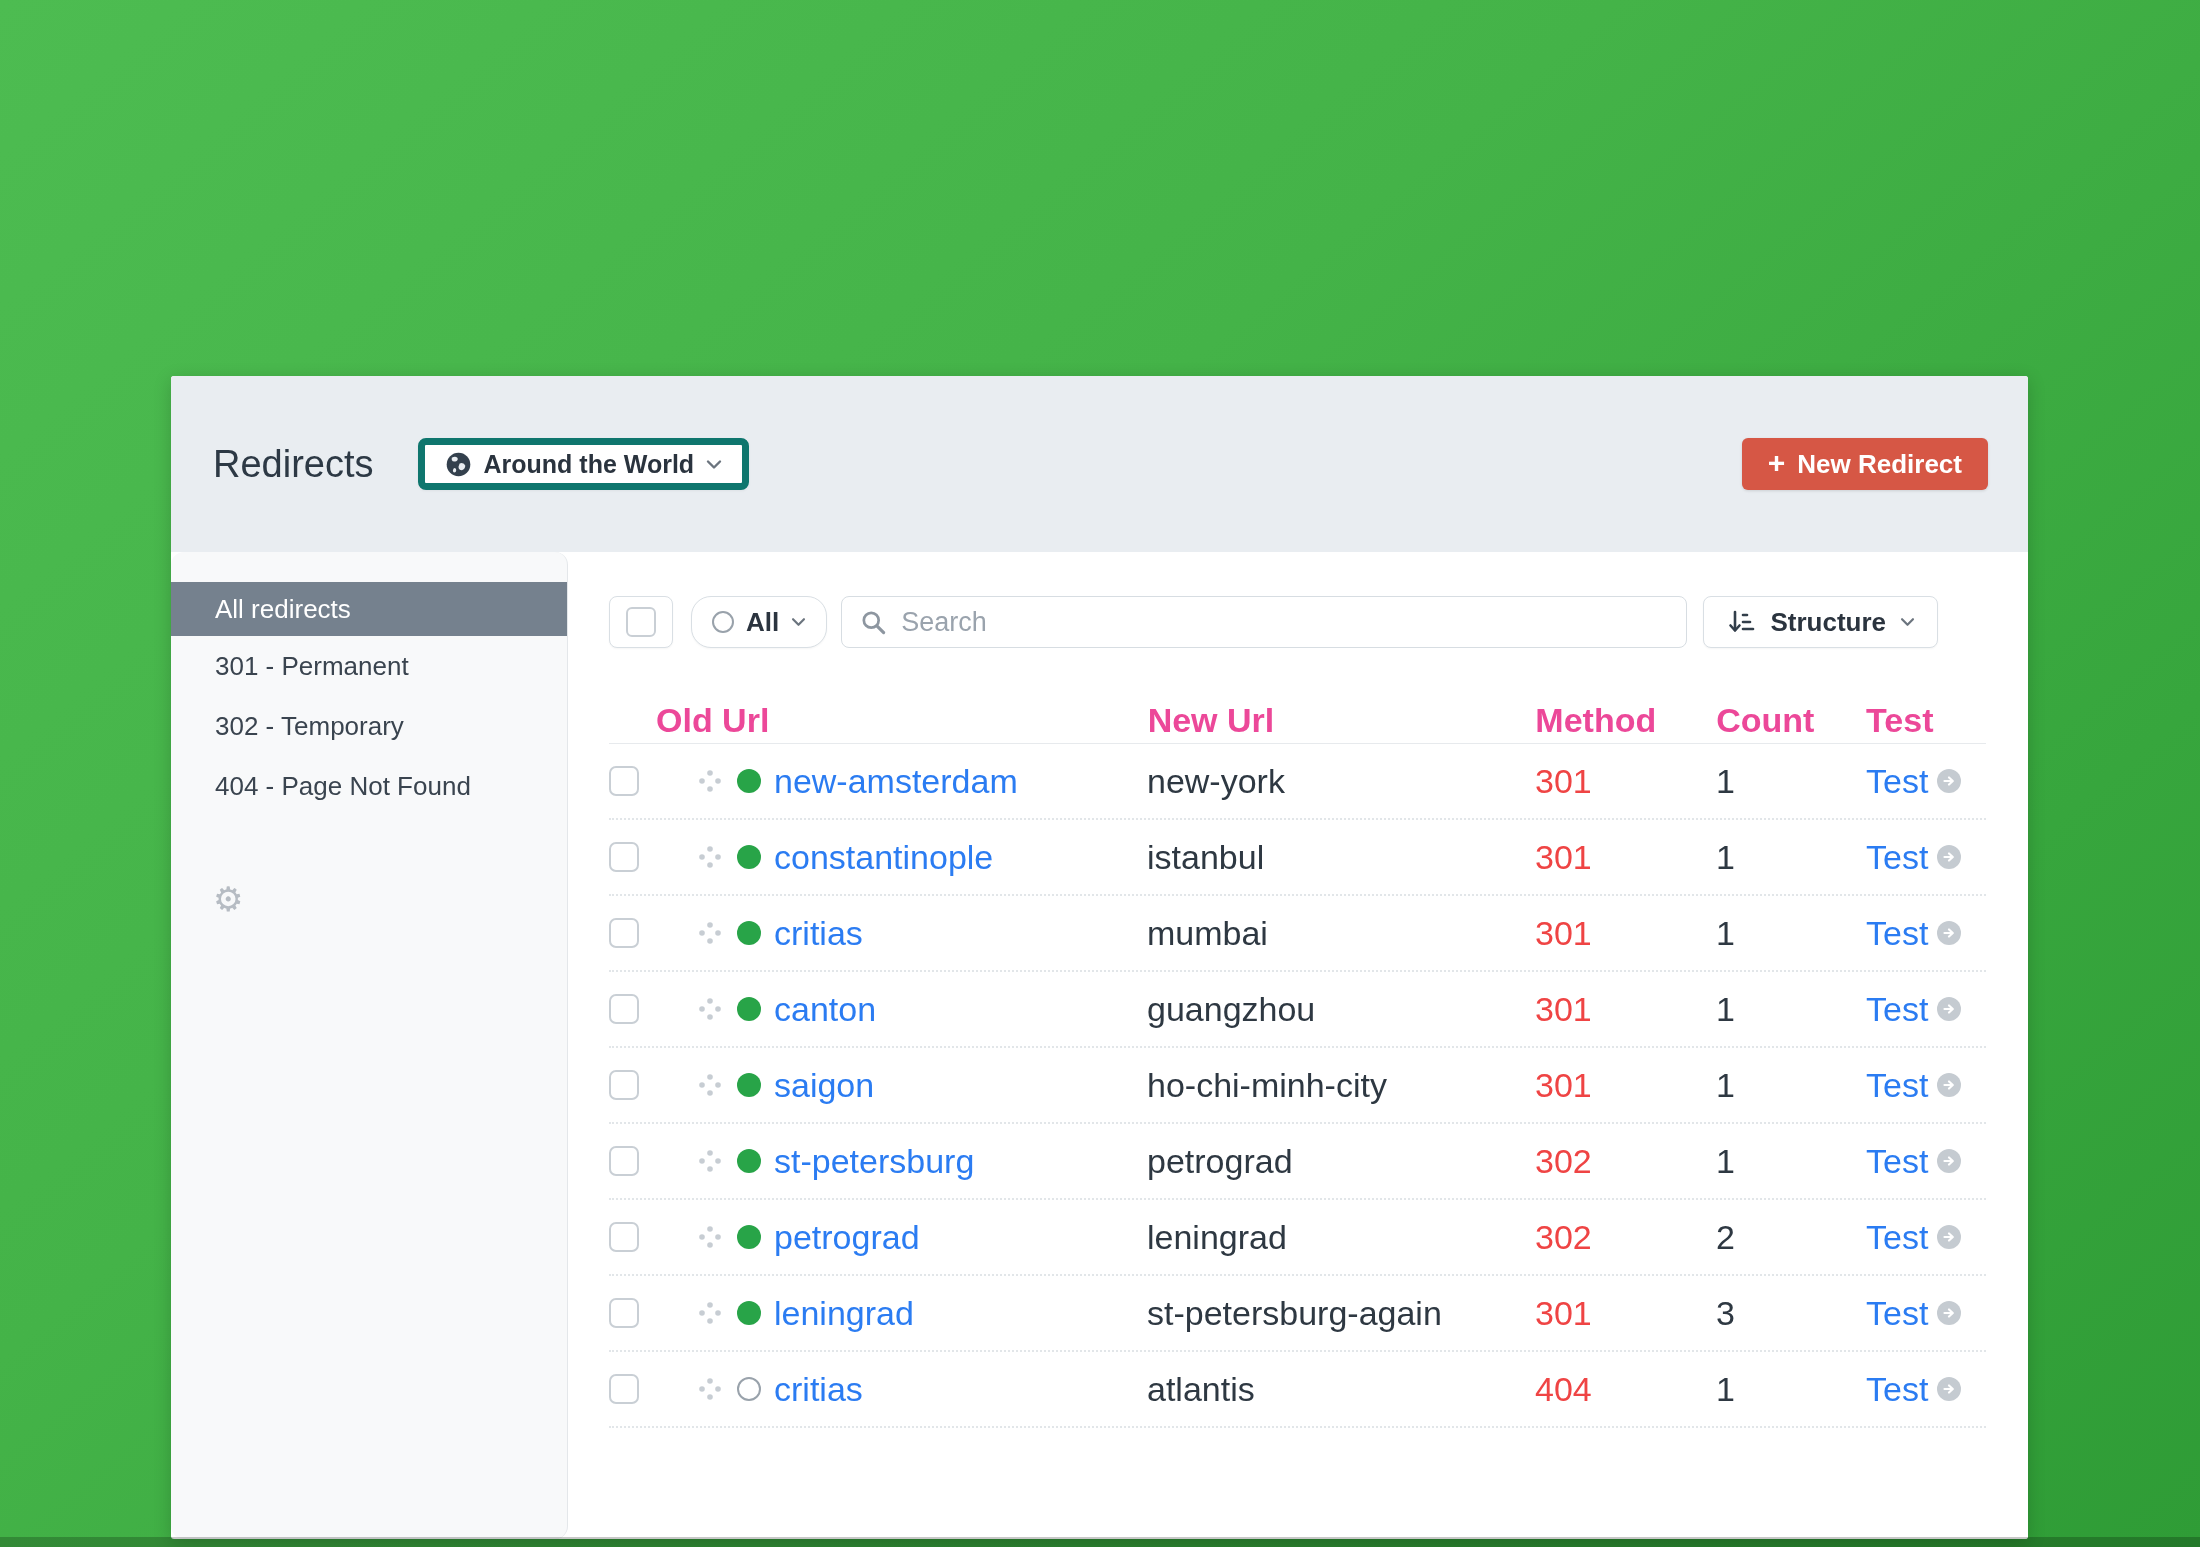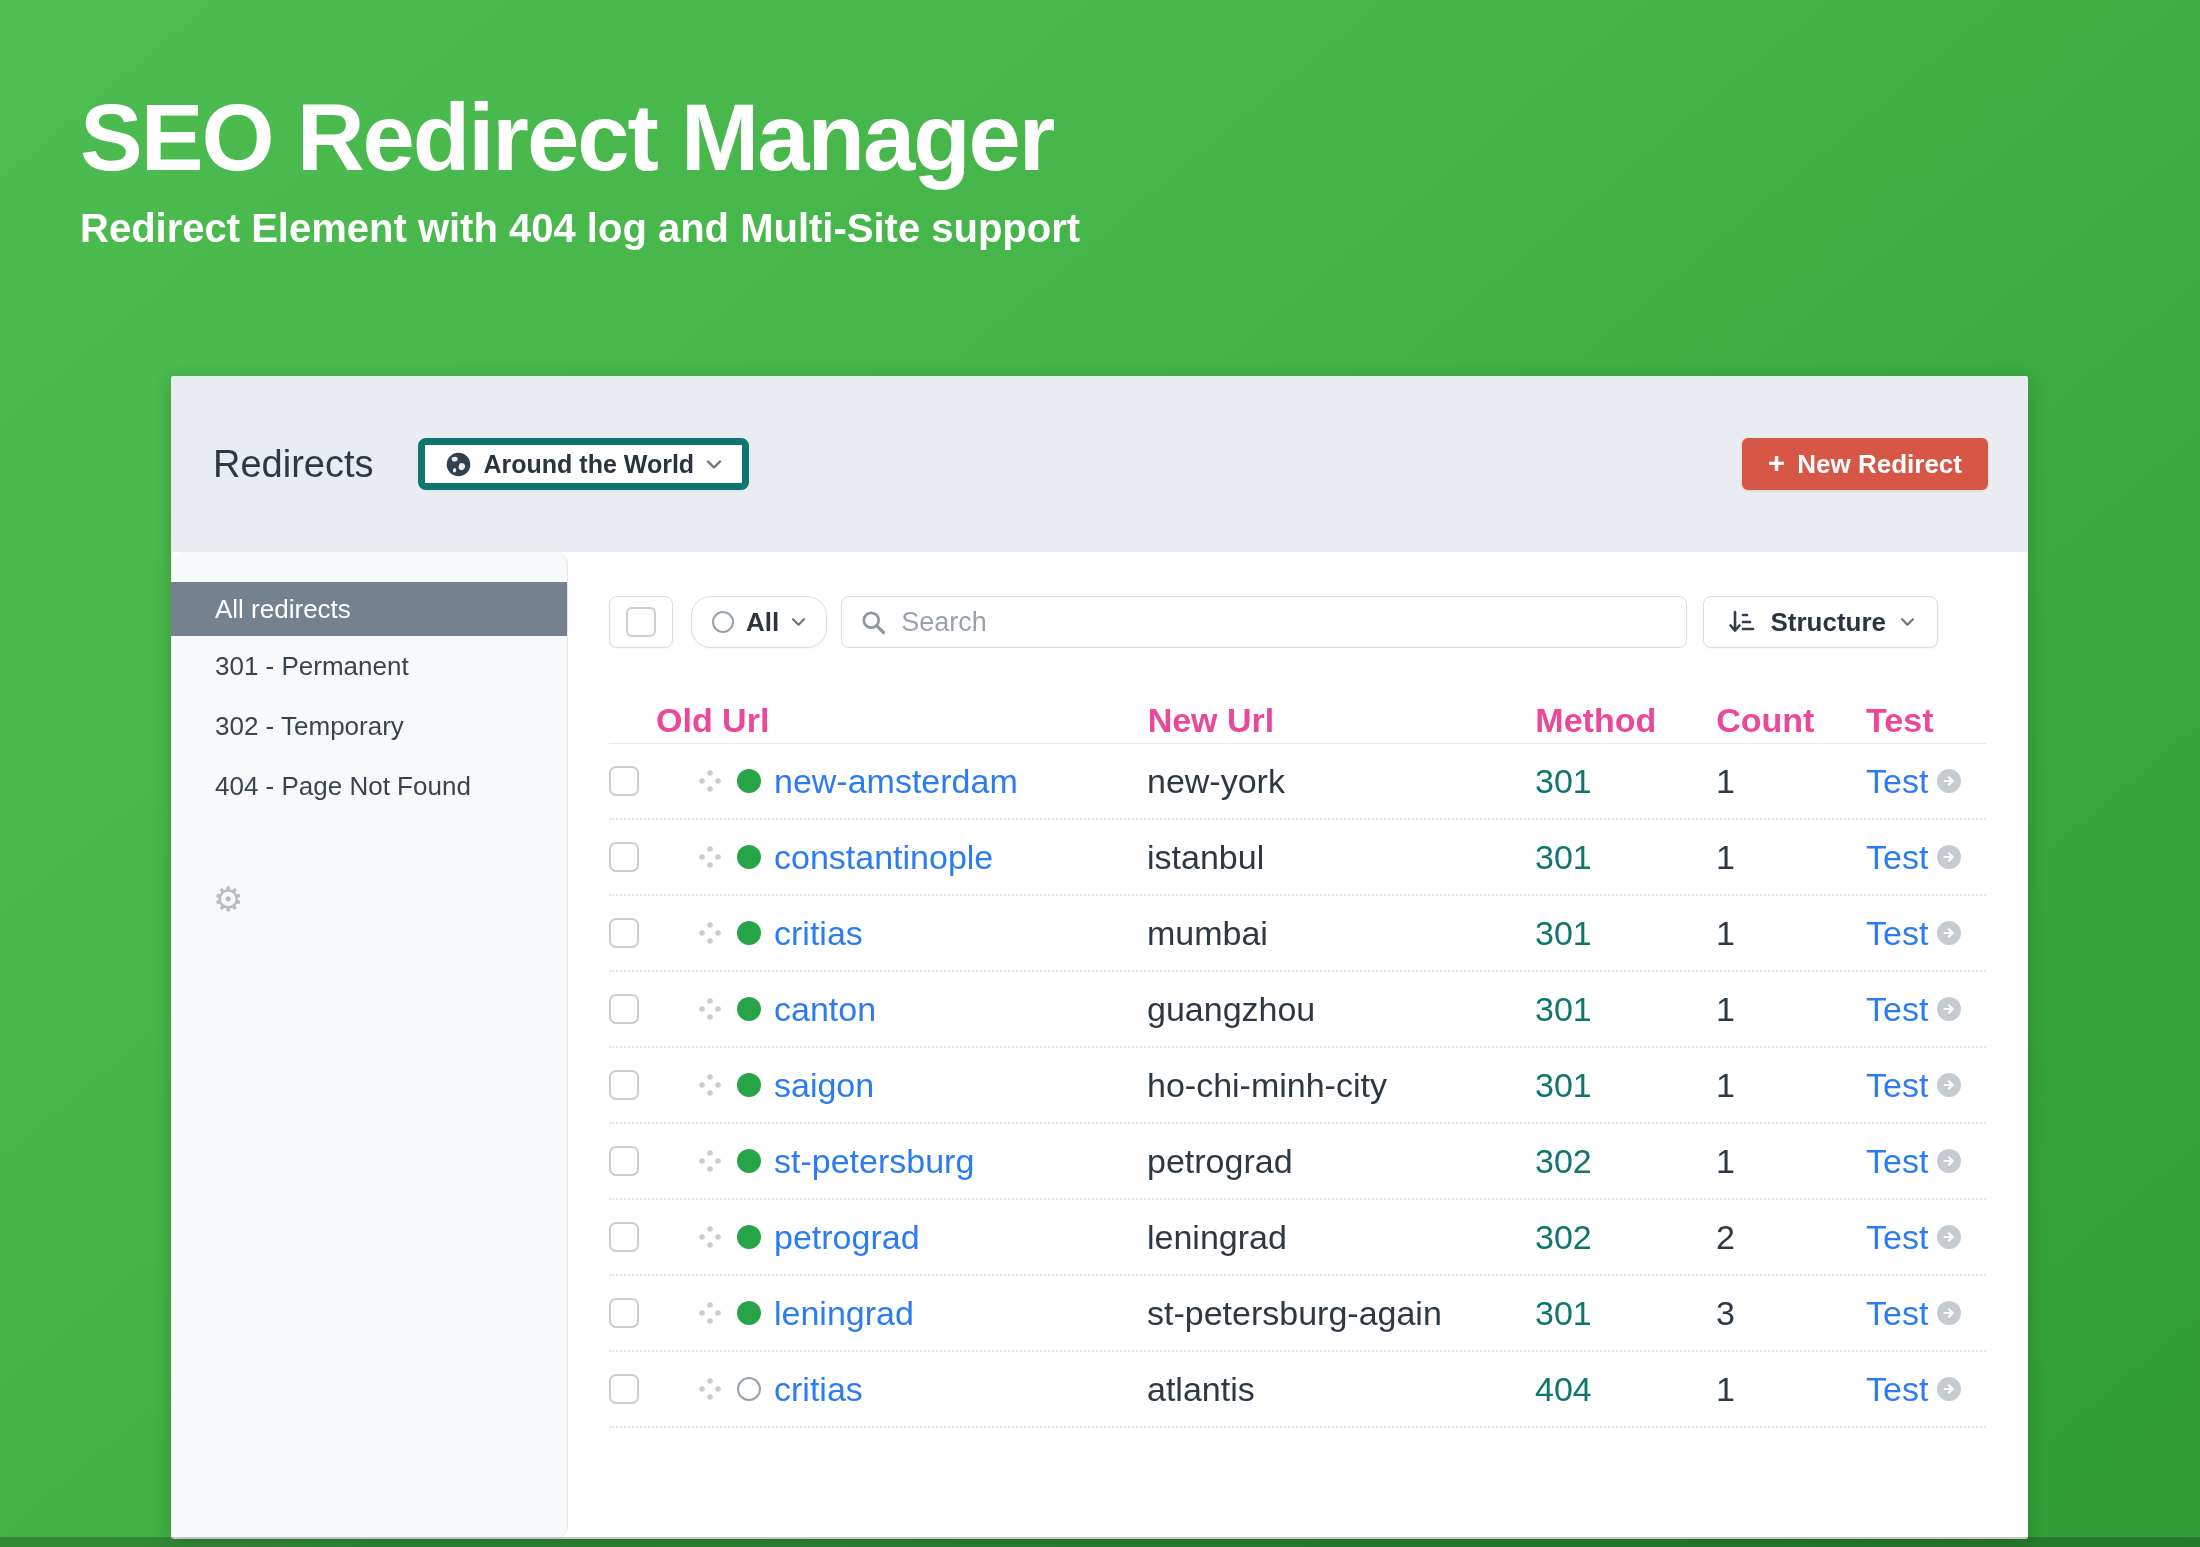--- a/index.html
+++ b/index.html
@@ -120,41 +120,37 @@
     border-bottom:2px dotted #e2e6e9; font-size:34px;
   }
   .cell-check { width:88px; display:flex; align-items:center; }
   .cell-check .cb { width:30px; height:30px; border-width:2px; border-radius:7px; cursor:pointer; }
   .cell-drag { width:40px; display:flex; align-items:center; cursor:grab; }
   .cell-old { flex:1; display:flex; align-items:center; gap:13px; }
   .dot { width:24px; height:24px; border-radius:50%; background:#28a448; flex:0 0 auto; }
   .dot.inactive { background:#fff; border:2px solid #99a2ab; }
   .old-link { color:#2b7cf2; text-decoration:none; cursor:pointer; }
   .cell-new { width:388px; color:#2e3842; }
-  .cell-method { width:181px; color:#0f766e; }
+  .cell-method { width:181px; color:#ef4444; }
   .cell-count { width:150px; color:#2e3842; }
   .cell-test { width:120px; display:flex; align-items:center; gap:9px; }
   .test-link { color:#2b7cf2; text-decoration:none; cursor:pointer; }
   .go-circle {
     width:24px; height:24px; border-radius:50%; background:#c5cbd1;
     display:flex; align-items:center; justify-content:center;
   }
   .go-circle svg { display:block; }
 
   .icon { display:inline-flex; align-items:center; justify-content:center; }
 </style>
 </head>
 <body>
 
 <div class="page">
 
-  <div class="hero">
-    <h1>SEO Redirect Manager</h1>
-    <h2>Redirect Element with 404 log and Multi-Site support</h2>
-  </div>
 
   <div class="card">
 
     <div class="card-header">
       <div class="card-title">Redirects</div>
 
       <button class="btn">
         <span class="icon">
           <svg width="27" height="27" viewBox="0 0 24 24">
             <circle cx="12" cy="12" r="10.5" fill="#33404d"></circle>

